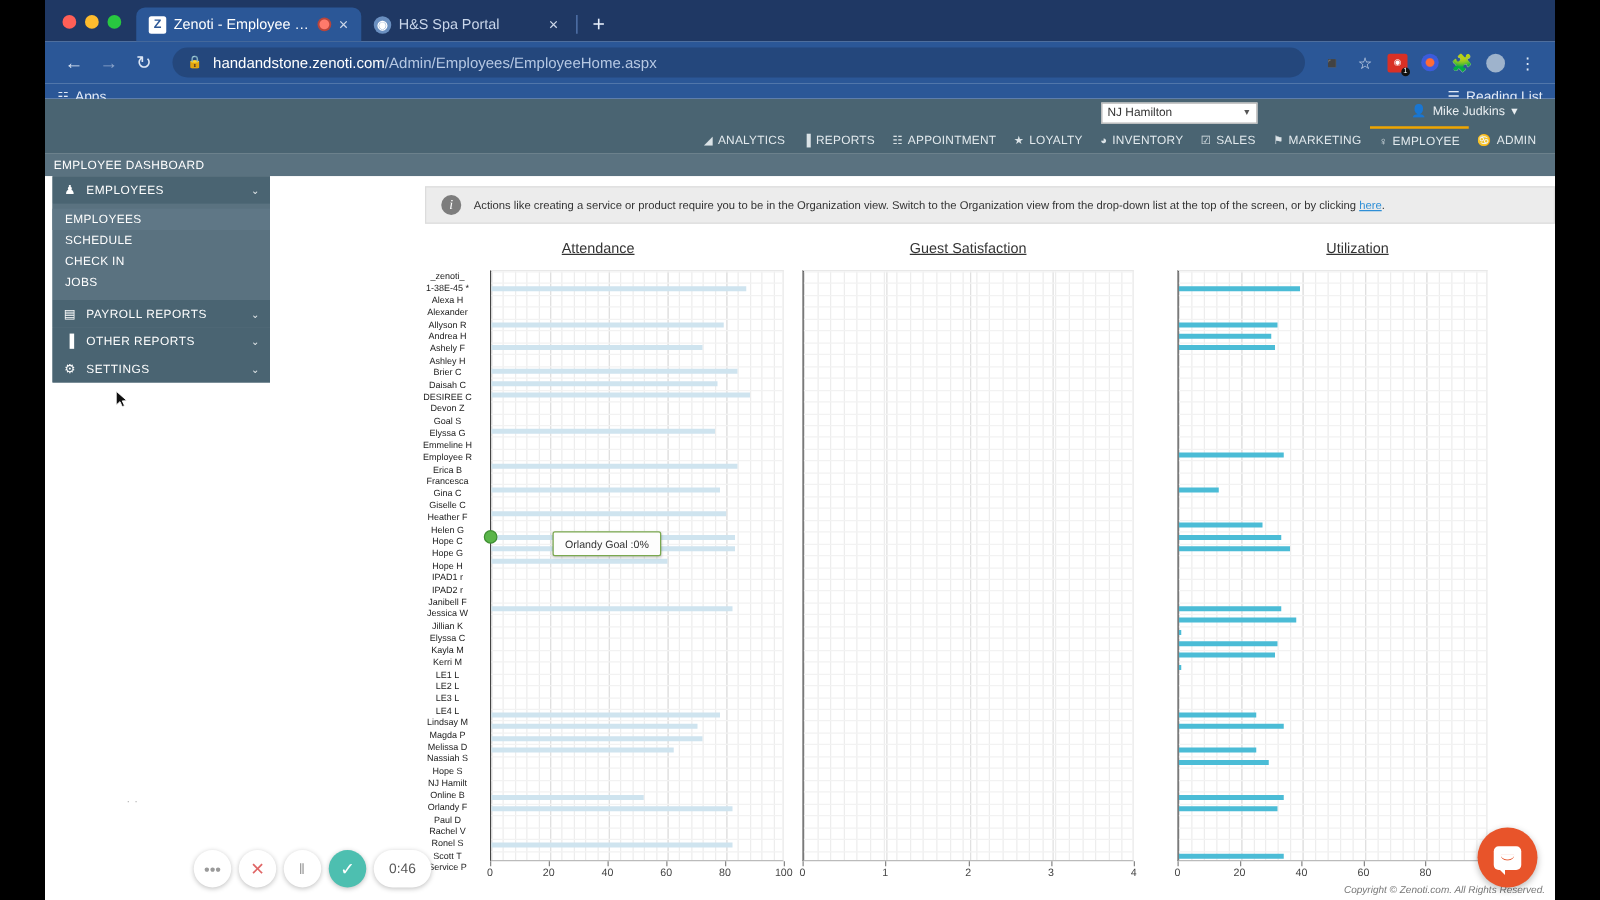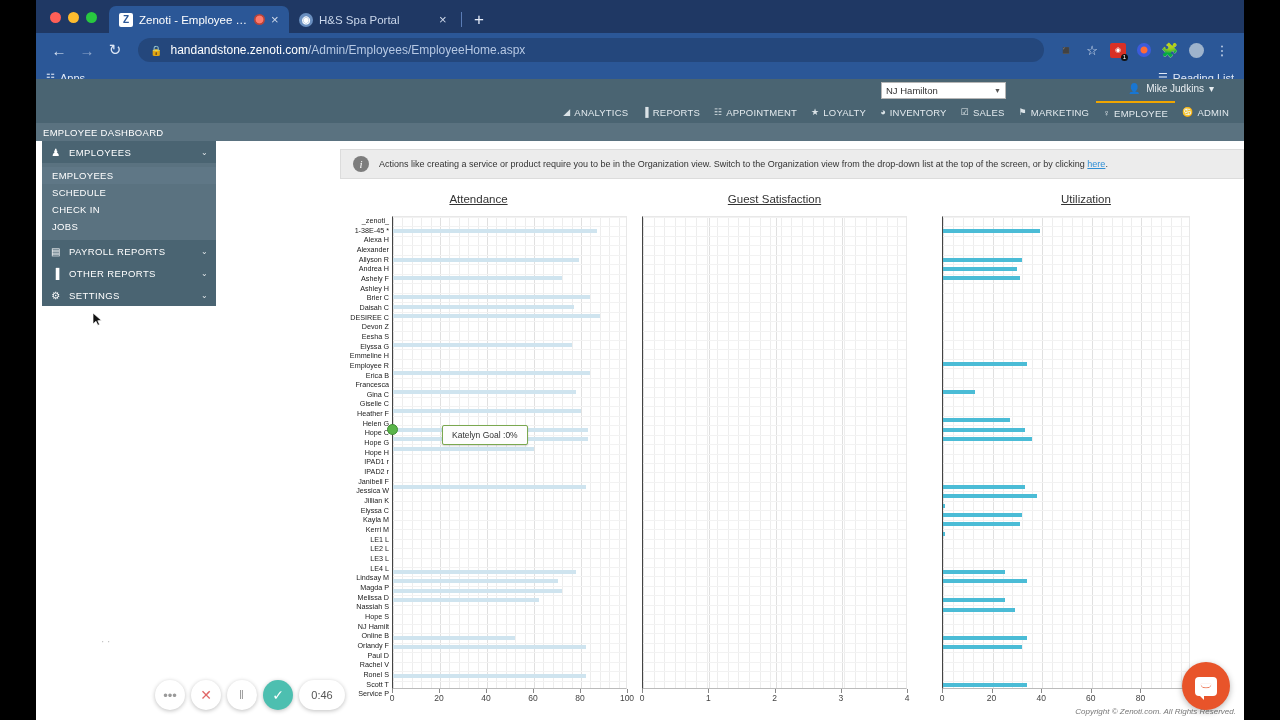--- a/index.html
+++ b/index.html
@@ -202,21 +202,21 @@
     position: absolute; top: 0; width: 1px; height: 4px; background: #888;
   }
   .xlab {
     position: absolute; top: 4px; font-size: 8.5px; color: #444;
     transform: translateX(-50%);
   }
   .ylabels {
     position: absolute; top: 0; text-align: right;
     font-size: 7.2px; color: #1a1a1a; line-height: 9.67px;
   }
-  .ylabels div { height: 9.67px; white-space: nowrap; }
+  .ylabels div { height: 9.67px; white-space: nowrap; text-align: center; }
 
   #tooltip {
     position: absolute; background: #fdfdfd; border: 1px solid #7aa84f;
     border-radius: 2px; font-size: 8.5px; color: #333;
     padding: 4px 9px; box-shadow: 0 1px 2px rgba(0,0,0,.18);
     white-space: nowrap;
   }
   #hover-point {
     position: absolute; width: 11px; height: 11px; border-radius: 50%;
     background: #5ab54a; border: 1px solid #3e8f32;
@@ -543,21 +543,21 @@
                   <div>Alexa H</div>
                   <div>Alexander</div>
                   <div>Allyson R</div>
                   <div>Andrea H</div>
                   <div>Ashely F</div>
                   <div>Ashley H</div>
                   <div>Brier C</div>
                   <div>Daisah C</div>
                   <div>DESIREE C</div>
                   <div>Devon Z</div>
-                  <div>Eesha S</div>
+                  <div>Goal S</div>
                   <div>Elyssa G</div>
                   <div>Emmeline H</div>
                   <div>Employee R</div>
                   <div>Erica B</div>
                   <div>Francesca</div>
                   <div>Gina C</div>
                   <div>Giselle C</div>
                   <div>Heather F</div>
                   <div>Helen G</div>
                   <div>Hope C</div>
@@ -815,21 +815,21 @@
                 <div class="xtick" style="left: 49.6px;"></div>
                 <div class="xlab" style="left: 49.6px;">20</div>
                 <div class="xtick" style="left: 99.2px;"></div>
                 <div class="xlab" style="left: 99.2px;">40</div>
                 <div class="xtick" style="left: 148.8px;"></div>
                 <div class="xlab" style="left: 148.8px;">60</div>
                 <div class="xtick" style="left: 198.4px;"></div>
                 <div class="xlab" style="left: 198.4px;">80</div>
               </div>
             </div>
-            <div id="tooltip" style="left: 140px; top: 232px;">Katelyn Goal :0%</div>
+            <div id="tooltip" style="left: 140px; top: 232px;">Orlandy Goal :0%</div>
             <div id="hover-point" style="left: 85px; top: 231px;"></div>
           </div>
 
         <div id="copyright">Copyright © Zenoti.com. All Rights Reserved.</div>
 
         <div id="chat-widget">
           <span class="bubble">
               <span class="smile"></span>
             </span>
         </div>

